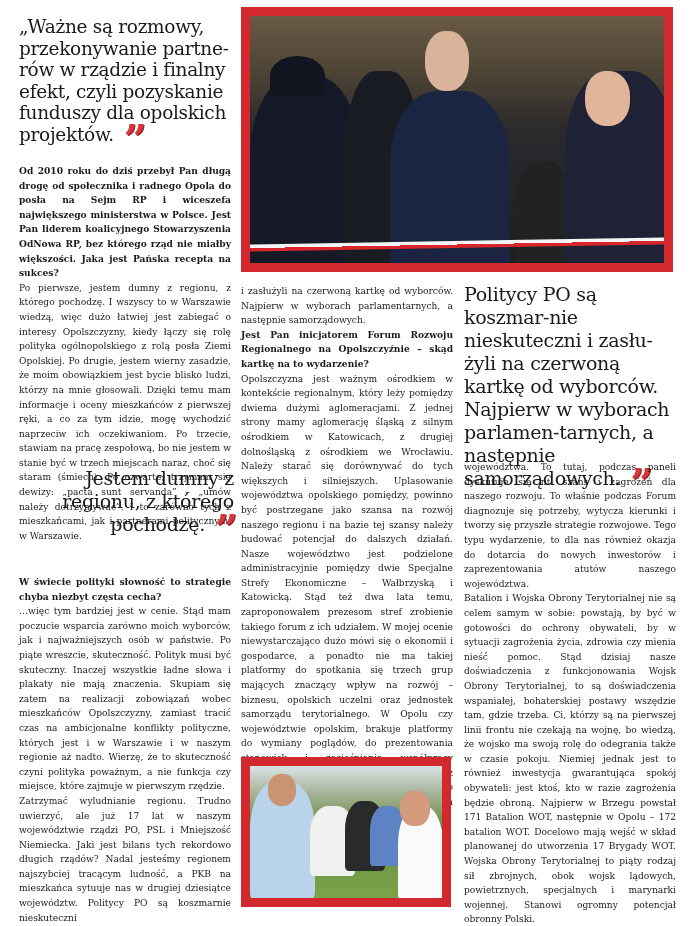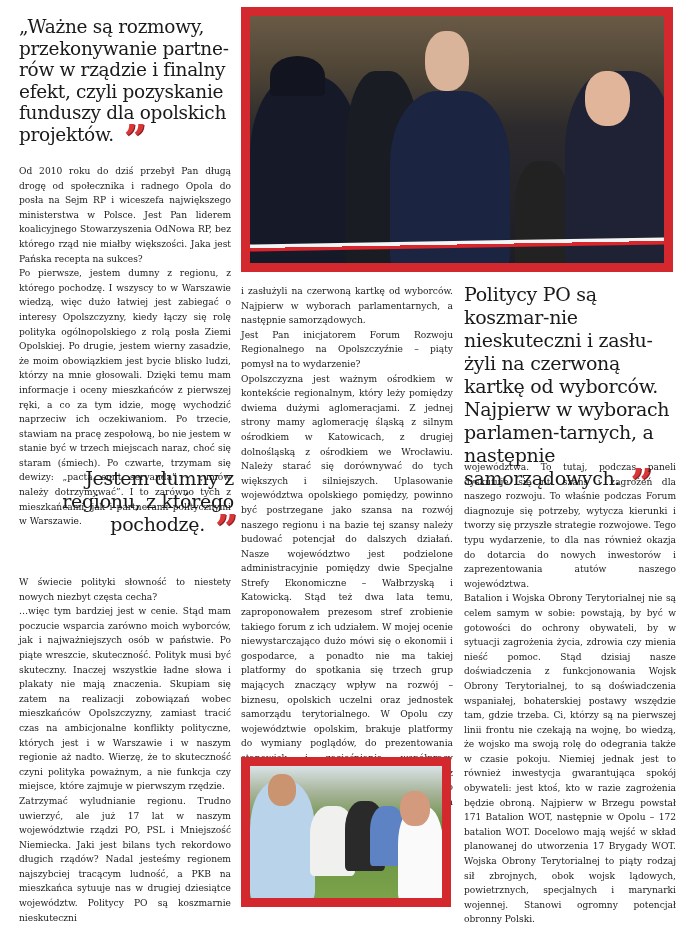--- a/index.html
+++ b/index.html
@@ -1,20 +1,20 @@
 <!DOCTYPE html>
 <html><head>
 <meta charset="utf-8">
 <style>
   html, body { margin: 0; padding: 0; background: #fff; }
   body { width: 693px; height: 926px; position: relative; overflow: hidden;
          font-family: "DejaVu Serif", "Liberation Serif", serif; color: #1b1b1b; }
   .col { position: absolute; font-size: 9.1px; line-height: 14.6px; text-align: justify; hyphens: manual; }
   .col p { margin: 0; }
-  .q { font-weight: normal; }
+  .q { font-weight: bold; }
   #col1 { left: 19px; top: 164px; width: 212px; }
   #col2 { left: 241px; top: 284px; width: 212px; }
   #col3 { left: 464px; top: 460px; width: 212px; }
   .pull { position: absolute; font-family: "DejaVu Serif", "Liberation Serif", serif;
           font-weight: normal; color: #1a1a1a; text-align: left; }
   #pull1 { left: 19px; top: 16px; width: 215px; font-size: 18.5px; line-height: 21.5px; letter-spacing: -0.3px; }
   #pull2 { left: 19px; top: 467px; width: 215px; font-size: 19px; line-height: 23px; letter-spacing: -0.3px; text-align: right; }
   #pull3 { left: 464px; top: 283px; width: 220px; font-size: 19px; line-height: 23px; letter-spacing: -0.3px; }
   .quote-mark { display: inline-block; color: #d9363a; font-family: "DejaVu Serif", serif; font-weight: bold;
                 font-size: 40px; line-height: 10px; vertical-align: -12px; margin-left: 10px;
@@ -39,42 +39,42 @@
 <div id="col1" class="col">
   <p class="q">Od 2010 roku do dziś przebył Pan długą drogę od społecznika i radnego Opola do posła na Sejm RP i wiceszefa największego ministerstwa w Polsce. Jest Pan liderem koalicyjnego Stowarzyszenia OdNowa RP, bez którego rząd nie miałby większości. Jaka jest Pańska recepta na sukces?</p>
   <p>Po pierwsze, jestem dumny z regionu, z którego pochodzę. I wszyscy to w Warszawie wiedzą, więc dużo łatwiej jest zabiegać o interesy Opolszczyzny, kiedy łączy się rolę polityka ogólnopolskiego z rolą posła Ziemi Opolskiej. Po drugie, jestem wierny zasadzie, że moim obowiązkiem jest bycie blisko ludzi, którzy na mnie głosowali. Dzięki temu mam informacje i oceny mieszkańców z pierwszej ręki, a co za tym idzie, mogę wychodzić naprzeciw ich oczekiwaniom. Po trzecie, stawiam na pracę zespołową, bo nie jestem w stanie być w trzech miejscach naraz, choć się staram (śmiech). Po czwarte, trzymam się dewizy: „pacta sunt servanda” – „umów należy dotrzymywać”. I to zarówno tych z mieszkańcami, jak i partnerami politycznymi w Warszawie.</p>
 </div>
 
 <div id="pull2" class="pull">
   <span>Jestem dumny z regionu, z którego pochodzę.</span><span class="quote-mark">”</span>
 </div>
 
 <div class="col" style="left:19px; top:575px; width:212px;">
-  <p class="q">W świecie polityki słowność to niestety nowych niezbyt częsta cecha?</p>
+  <p class="q">W świecie polityki słowność to strategie chyba niezbyt częsta cecha?</p>
   <p>…więc tym bardziej jest w cenie. Stąd mam poczucie wsparcia zarówno moich wyborców, jak i najważniejszych osób w państwie. Po piąte wreszcie, skuteczność. Polityk musi być skuteczny. Inaczej wszystkie ładne słowa i plakaty nie mają znaczenia. Skupiam się zatem na realizacji zobowiązań wobec mieszkańców Opolszczyzny, zamiast tracić czas na ambicjonalne konflikty polityczne, których jest i w Warszawie i w naszym regionie aż nadto. Wierzę, że to skuteczność czyni polityka poważnym, a nie funkcja czy miejsce, które zajmuje w pierwszym rzędzie.</p>
   <p>Zatrzymać wyludnianie regionu. Trudno uwierzyć, ale już 17 lat w naszym województwie rządzi PO, PSL i Mniejszość Niemiecka. Jaki jest bilans tych rekordowo długich rządów? Nadal jesteśmy regionem najszybciej tracącym ludność, a PKB na mieszkańca sytuuje nas w drugiej dziesiątce województw. Politycy PO są koszmarnie nieskuteczni</p>
 </div>
 
 <div id="photo1-frame" class="photo-frame">
   <div id="photo1">
     <div class="fig" style="left:0;top:60px;width:110px;height:200px;background:#161a28;"></div>
     <div class="fig" style="left:20px;top:40px;width:55px;height:40px;background:#12151f;border-radius:50% 50% 10% 10%;"></div>
     <div class="fig" style="left:95px;top:55px;width:75px;height:200px;background:#1a1c24;"></div>
     <div class="fig" style="left:175px;top:15px;width:44px;height:60px;background:#d9b39a;border-radius:45%;"></div>
     <div class="fig" style="left:140px;top:75px;width:120px;height:180px;background:#1b2440;"></div>
     <div class="fig" style="left:265px;top:145px;width:55px;height:110px;background:#222;"></div>
     <div class="fig" style="left:315px;top:55px;width:110px;height:200px;background:#1e2234;"></div>
     <div class="fig" style="left:335px;top:55px;width:45px;height:55px;background:#e0b59a;border-radius:45%;"></div>
     <div class="ribbon" style="top:225px; transform: rotate(-1deg);"></div>
   </div>
 </div>
 
 <div id="col2" class="col">
   <p>i zasłużyli na czerwoną kartkę od wyborców. Najpierw w wyborach parlamentarnych, a następnie samorządowych.</p>
-  <p class="q">Jest Pan inicjatorem Forum Rozwoju Regionalnego na Opolszczyźnie – piąty pomysł na to wydarzenie?</p>
+  <p class="q">Jest Pan inicjatorem Forum Rozwoju Regionalnego na Opolszczyźnie – skąd kartkę na to wydarzenie?</p>
   <p>Opolszczyzna jest ważnym ośrodkiem w kontekście regionalnym, który leży pomiędzy dwiema dużymi aglomeracjami. Z jednej strony mamy aglomerację śląską z silnym ośrodkiem w Katowicach, z drugiej dolnośląską z ośrodkiem we Wrocławiu. Należy starać się dorównywać do tych większych i silniejszych. Uplasowanie województwa opolskiego pomiędzy, powinno być postrzegane jako szansa na rozwój naszego regionu i na bazie tej szansy należy budować potencjał do dalszych działań. Nasze województwo jest podzielone administracyjnie pomiędzy dwie Specjalne Strefy Ekonomiczne – Wałbrzyską i Katowicką. Stąd też dwa lata temu, zaproponowałem prezesom stref zrobienie takiego forum z ich udziałem. W mojej ocenie niewystarczająco dużo mówi się o ekonomii i gospodarce, a ponadto nie ma takiej platformy do spotkania się trzech grup mających znaczący wpływ na rozwój – biznesu, opolskich uczelni oraz jednostek samorządu terytorialnego. W Opolu czy województwie opolskim, brakuje platformy do wymiany poglądów, do prezentowania stanowisk i zacieśniania współpracy pomiędzy biznesem, samorządami oraz światem nauki. Tego typu inicjatywa, dziś o randze wojewódzkiej, jest formą poszerzenia wiedzy o potencjale</p>
 </div>
 
 <div id="photo2-frame" class="photo-frame">
   <div id="photo2">
     <div class="fig" style="left:0;top:15px;width:65px;height:120px;background:#b9d3ea;"></div>
     <div class="fig" style="left:18px;top:8px;width:28px;height:32px;background:#c9946f;border-radius:45%;"></div>
     <div class="fig" style="left:60px;top:40px;width:45px;height:70px;background:#f0f0ee;"></div>
     <div class="fig" style="left:95px;top:35px;width:40px;height:70px;background:#2a2a2a;"></div>
     <div class="fig" style="left:120px;top:40px;width:35px;height:60px;background:#5d83c4;"></div>

